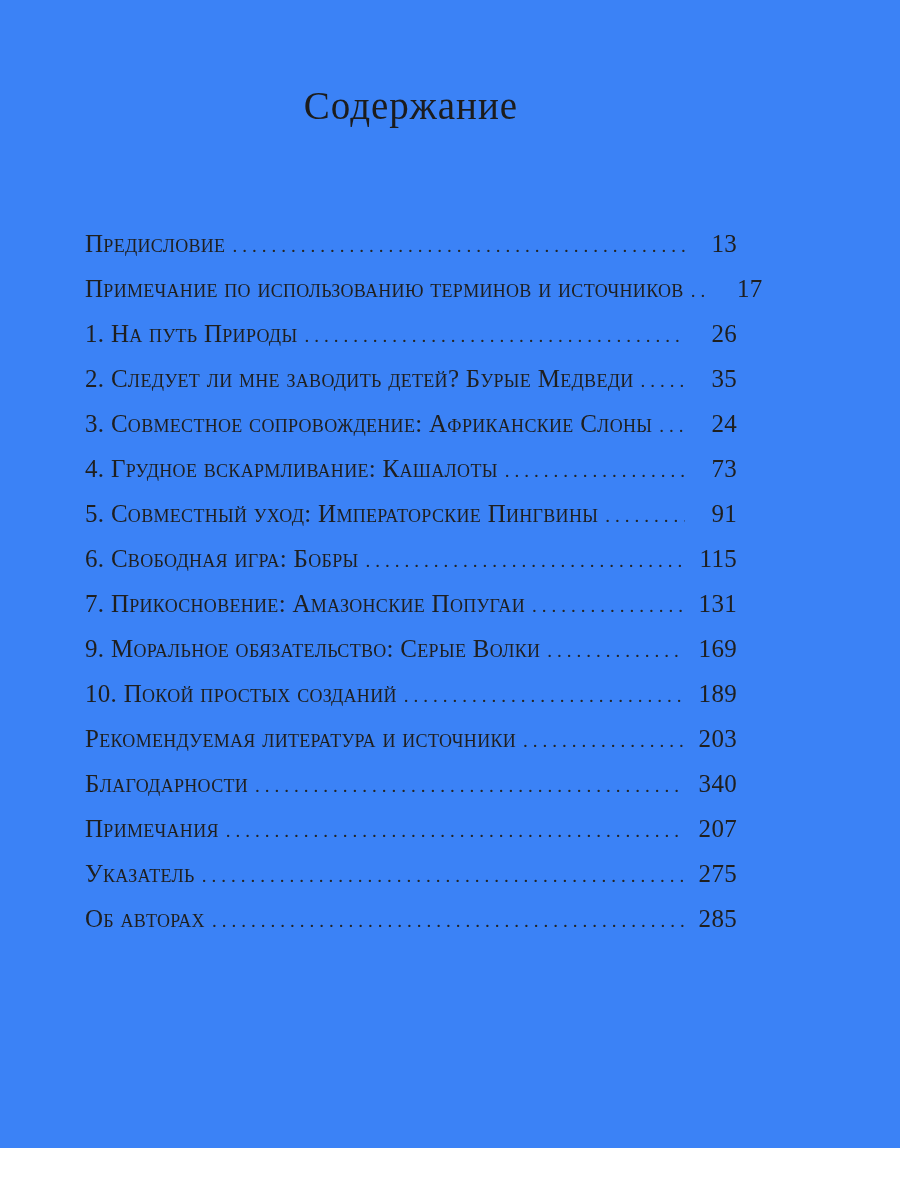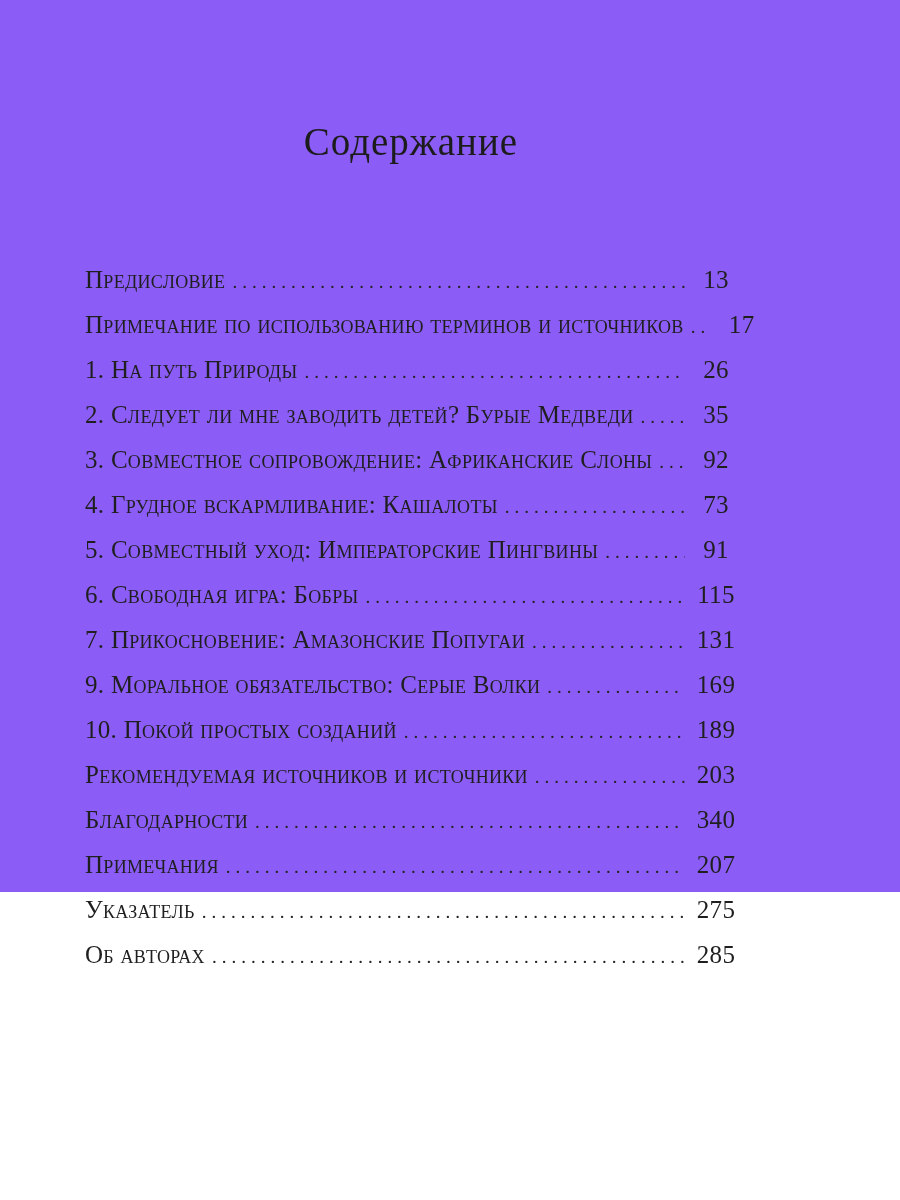--- a/index.html
+++ b/index.html
@@ -9,24 +9,24 @@
   body {
     width: 900px;
     height: 1200px;
     background: #ffffff;
     color: #1f1f1f;
     font-family: "Liberation Serif", "DejaVu Serif", serif;
     overflow: hidden;
   }
   .page {
     width: 900px;
-    height: 892px;
+    height: 1148px;
     box-sizing: border-box;
-    padding: 120px 78px 0 85px;
-    background: #8b5cf6;
+    padding: 84px 78px 0 85px;
+    background: #3b82f6;
   }
   .content {
     width: 652px;
   }
   .toc-title {
     font-size: 39px;
     line-height: 44px;
     letter-spacing: 1px;
     text-align: center;
     font-weight: normal;
@@ -60,21 +60,21 @@
     color: #242424;
   }
   .dot-leader::after {
     content: "................................................................................";
     letter-spacing: 5px;
     font-size: 19px;
   }
   .toc-page {
     flex: 0 0 auto;
     min-width: 42px;
-    text-align: center;
+    text-align: right;
     font-variant: normal;
   }
 </style>
 </head>
 <body>
 
 <div class="page">
   <div class="content">
     <h1 class="toc-title">Содержание</h1>
 
@@ -99,21 +99,21 @@
 
   <li class="toc-row">
     <span class="toc-label">2. Следует ли мне заводить детей? Бурые Медведи</span>
     <span class="dot-leader"></span>
     <span class="toc-page">35</span>
   </li>
 
   <li class="toc-row">
     <span class="toc-label">3. Совместное сопровождение: Африканские Слоны</span>
     <span class="dot-leader"></span>
-    <span class="toc-page">92</span>
+    <span class="toc-page">24</span>
   </li>
 
   <li class="toc-row">
     <span class="toc-label">4. Грудное вскармливание: Кашалоты</span>
     <span class="dot-leader"></span>
     <span class="toc-page">73</span>
   </li>
 
   <li class="toc-row">
     <span class="toc-label">5. Совместный уход: Императорские Пингвины</span>
@@ -140,21 +140,21 @@
     <span class="toc-page">169</span>
   </li>
 
   <li class="toc-row">
     <span class="toc-label">10. Покой простых созданий</span>
     <span class="dot-leader"></span>
     <span class="toc-page">189</span>
   </li>
 
   <li class="toc-row">
-    <span class="toc-label">Рекомендуемая источников и источники</span>
+    <span class="toc-label">Рекомендуемая литература и источники</span>
     <span class="dot-leader"></span>
     <span class="toc-page">203</span>
   </li>
 
   <li class="toc-row">
     <span class="toc-label">Благодарности</span>
     <span class="dot-leader"></span>
     <span class="toc-page">340</span>
   </li>
 

